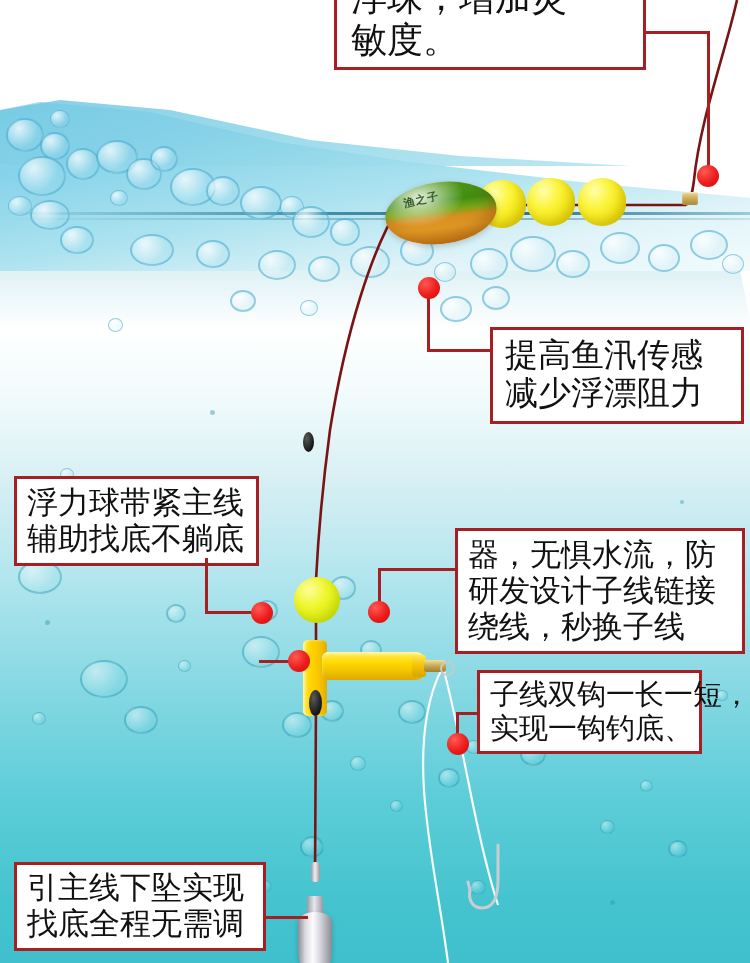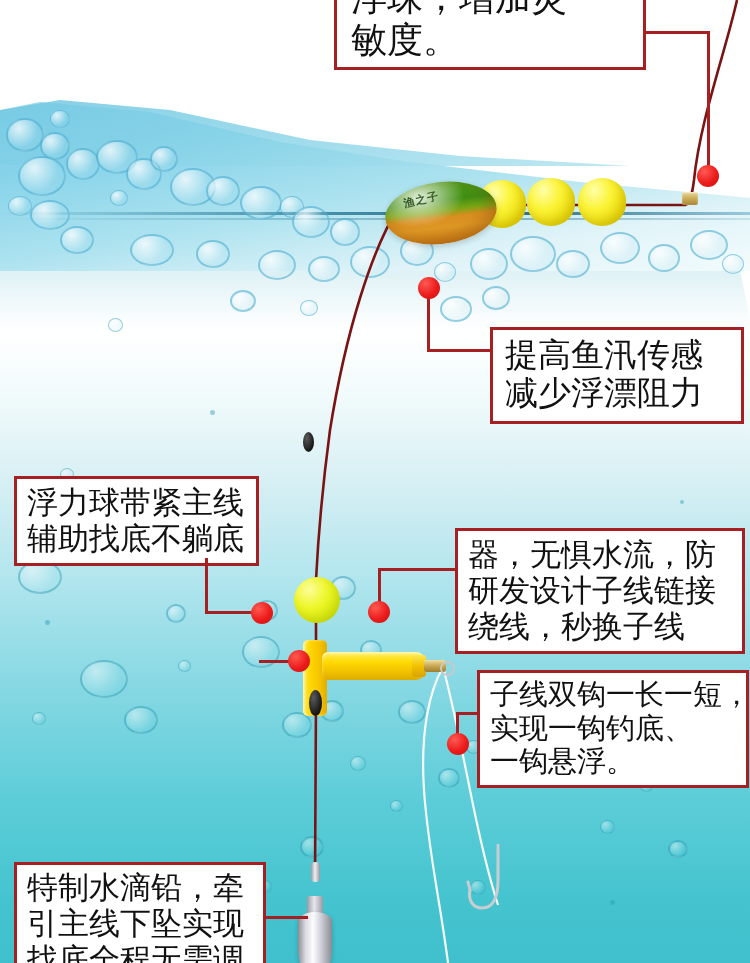--- a/index.html
+++ b/index.html
@@ -300,29 +300,27 @@
     <span class="ln">研发设计子线链接</span>
     <span class="ln">绕线，秒换子线</span>
   </div>
   <div class="lead h" style="left:378px;top:568px;width:79px;"></div>
   <div class="lead v" style="left:378px;top:568px;height:40px;"></div>
   <div class="red-dot" style="left:368px;top:601px;"></div>
 
   <div class="lead h" style="left:259px;top:660px;width:48px;"></div>
   <div class="red-dot" style="left:288px;top:650px;"></div>
 
-  <div class="callout" style="left:477px;top:670px;width:272px;padding:5px 6px 6px 10px;font-size:29px;">
+  <div class="callout" style="left:477px;top:670px;width:225px;padding:5px 6px 6px 10px;font-size:29px;">
     <span class="ln">子线双钩一长一短，</span>
     <span class="ln">实现一钩钓底、</span>
-    <span class="ln">一钩悬浮。</span>
   </div>
   <div class="lead h" style="left:456px;top:712px;width:23px;"></div>
   <div class="lead v" style="left:456px;top:712px;height:28px;"></div>
   <div class="red-dot" style="left:447px;top:733px;"></div>
 
   <div class="callout" style="left:14px;top:862px;width:252px;padding:5px 6px 6px 10px;font-size:31px;">
-    <span class="ln">特制水滴铅，牵</span>
     <span class="ln">引主线下坠实现</span>
     <span class="ln">找底全程无需调</span>
   </div>
   <div class="lead h" style="left:264px;top:916px;width:44px;"></div>
 
 </div>
 
 </body></html>

